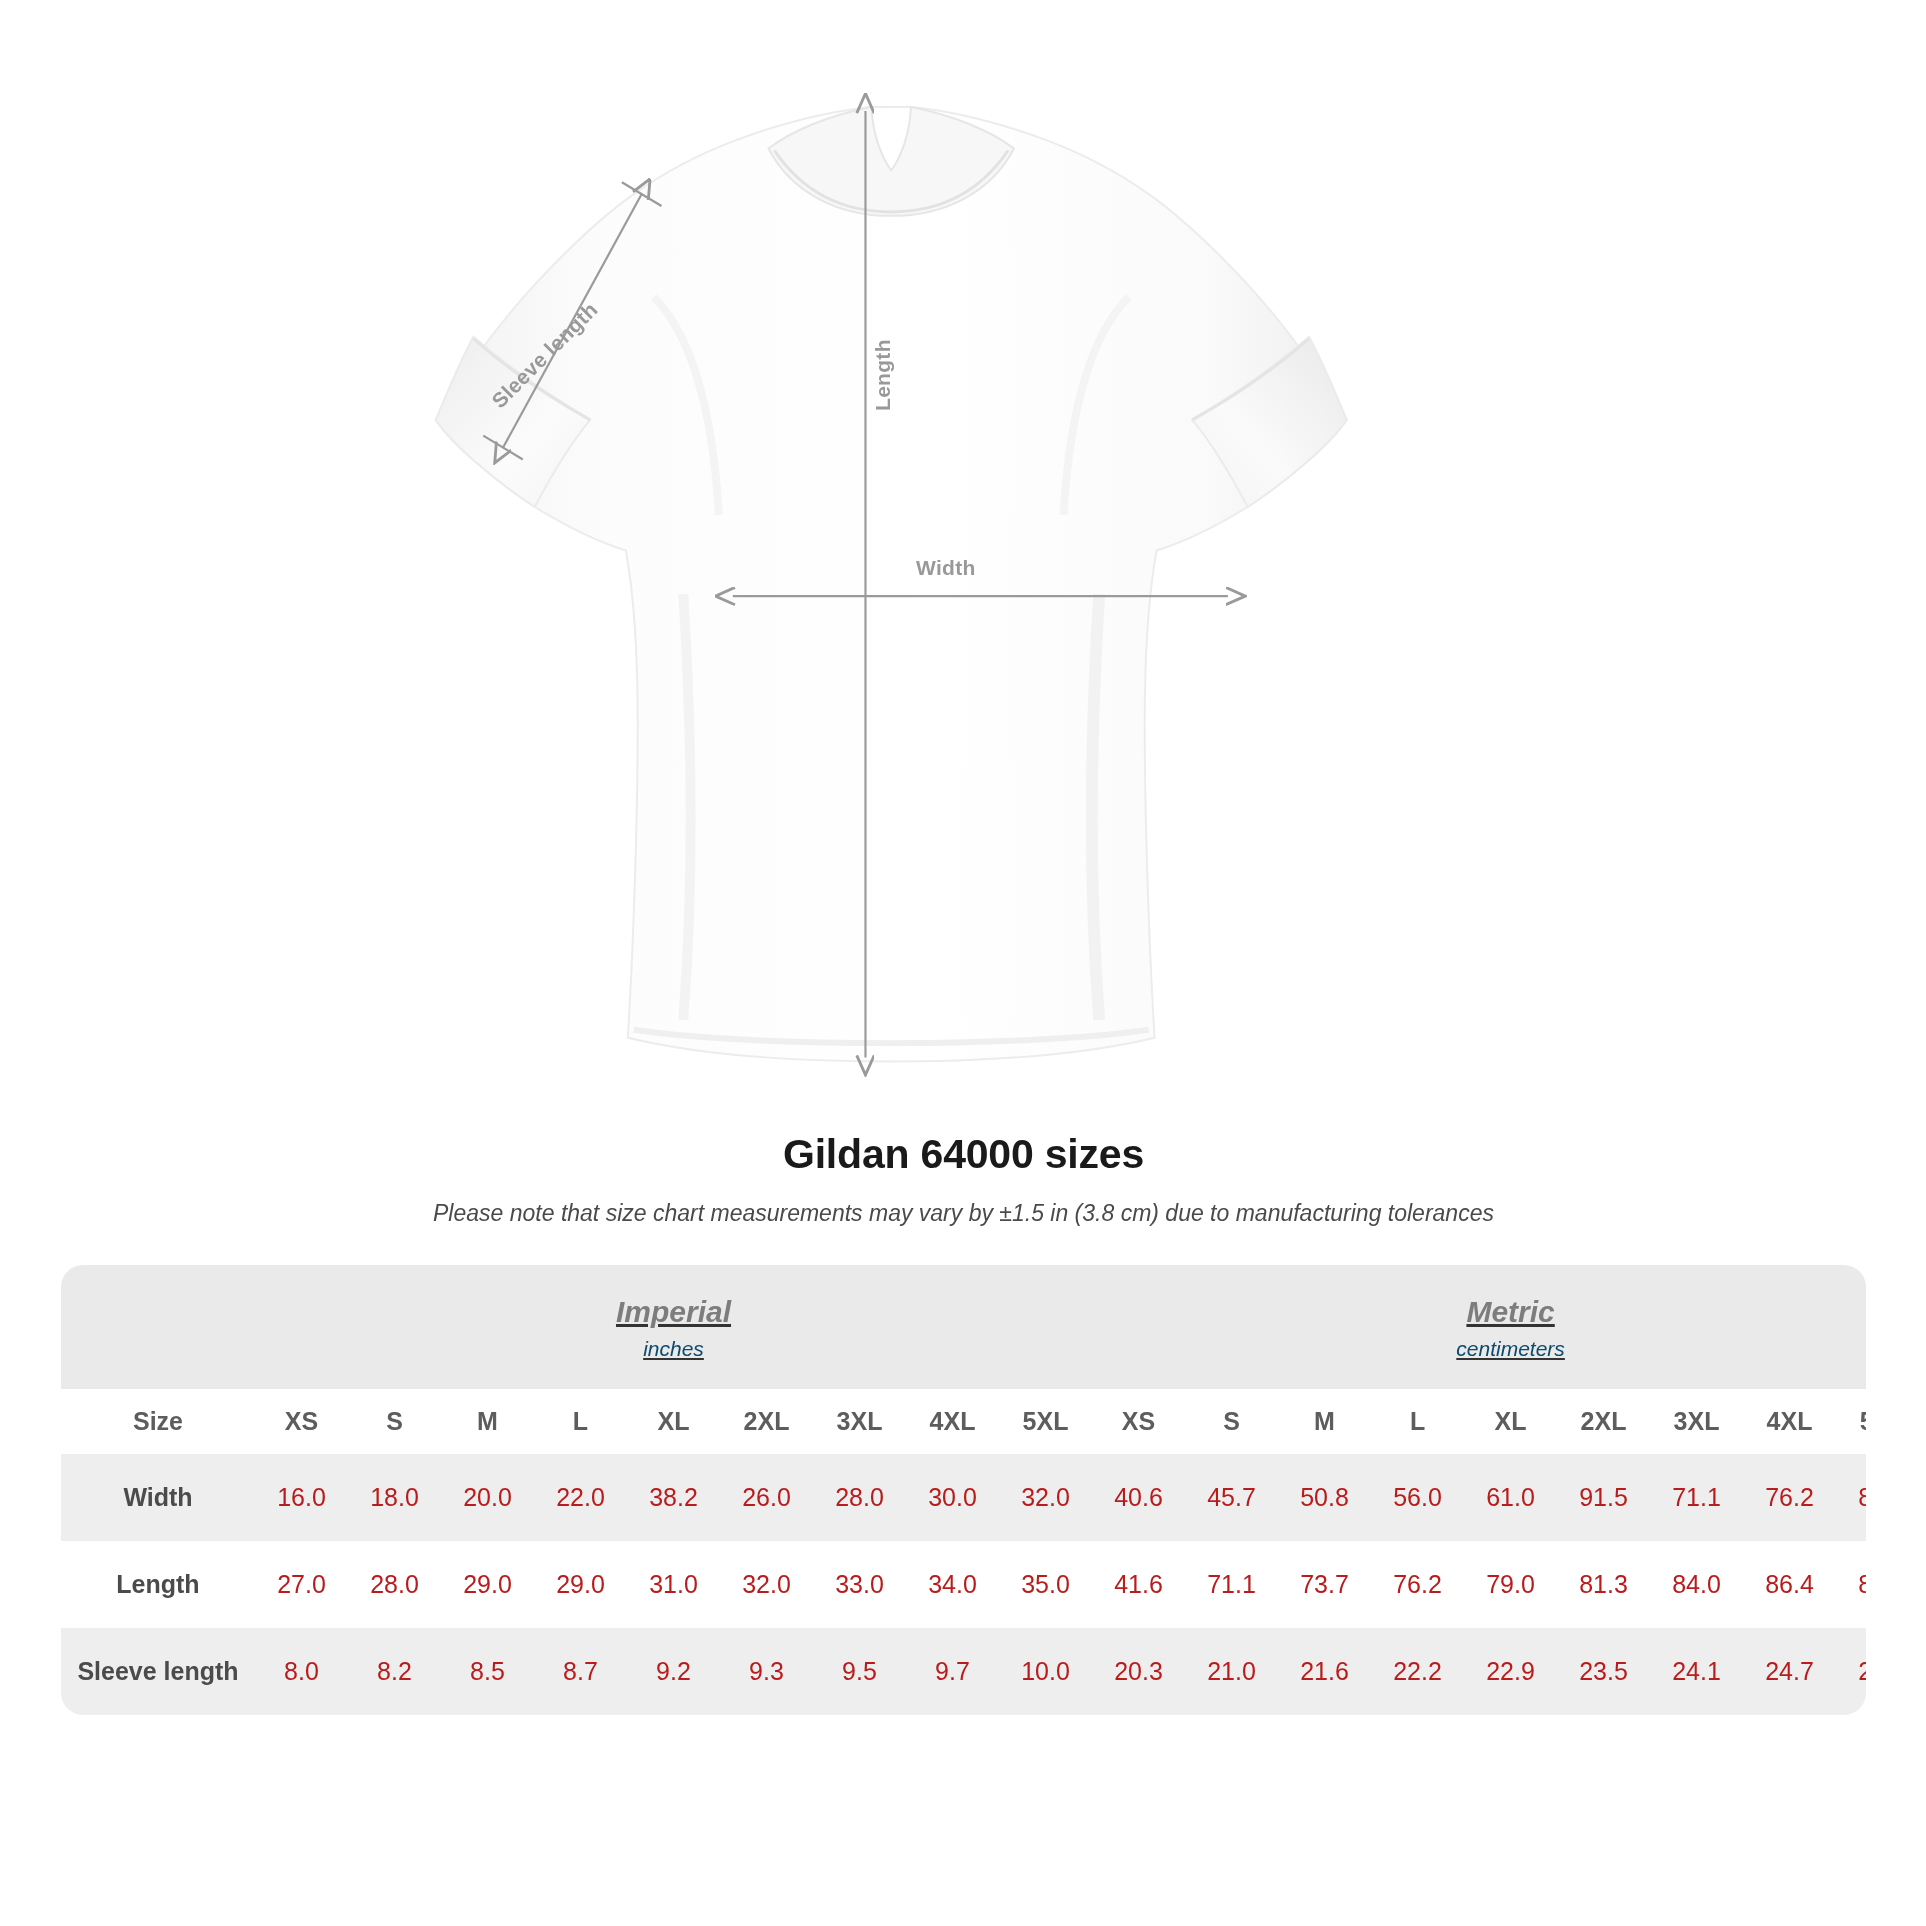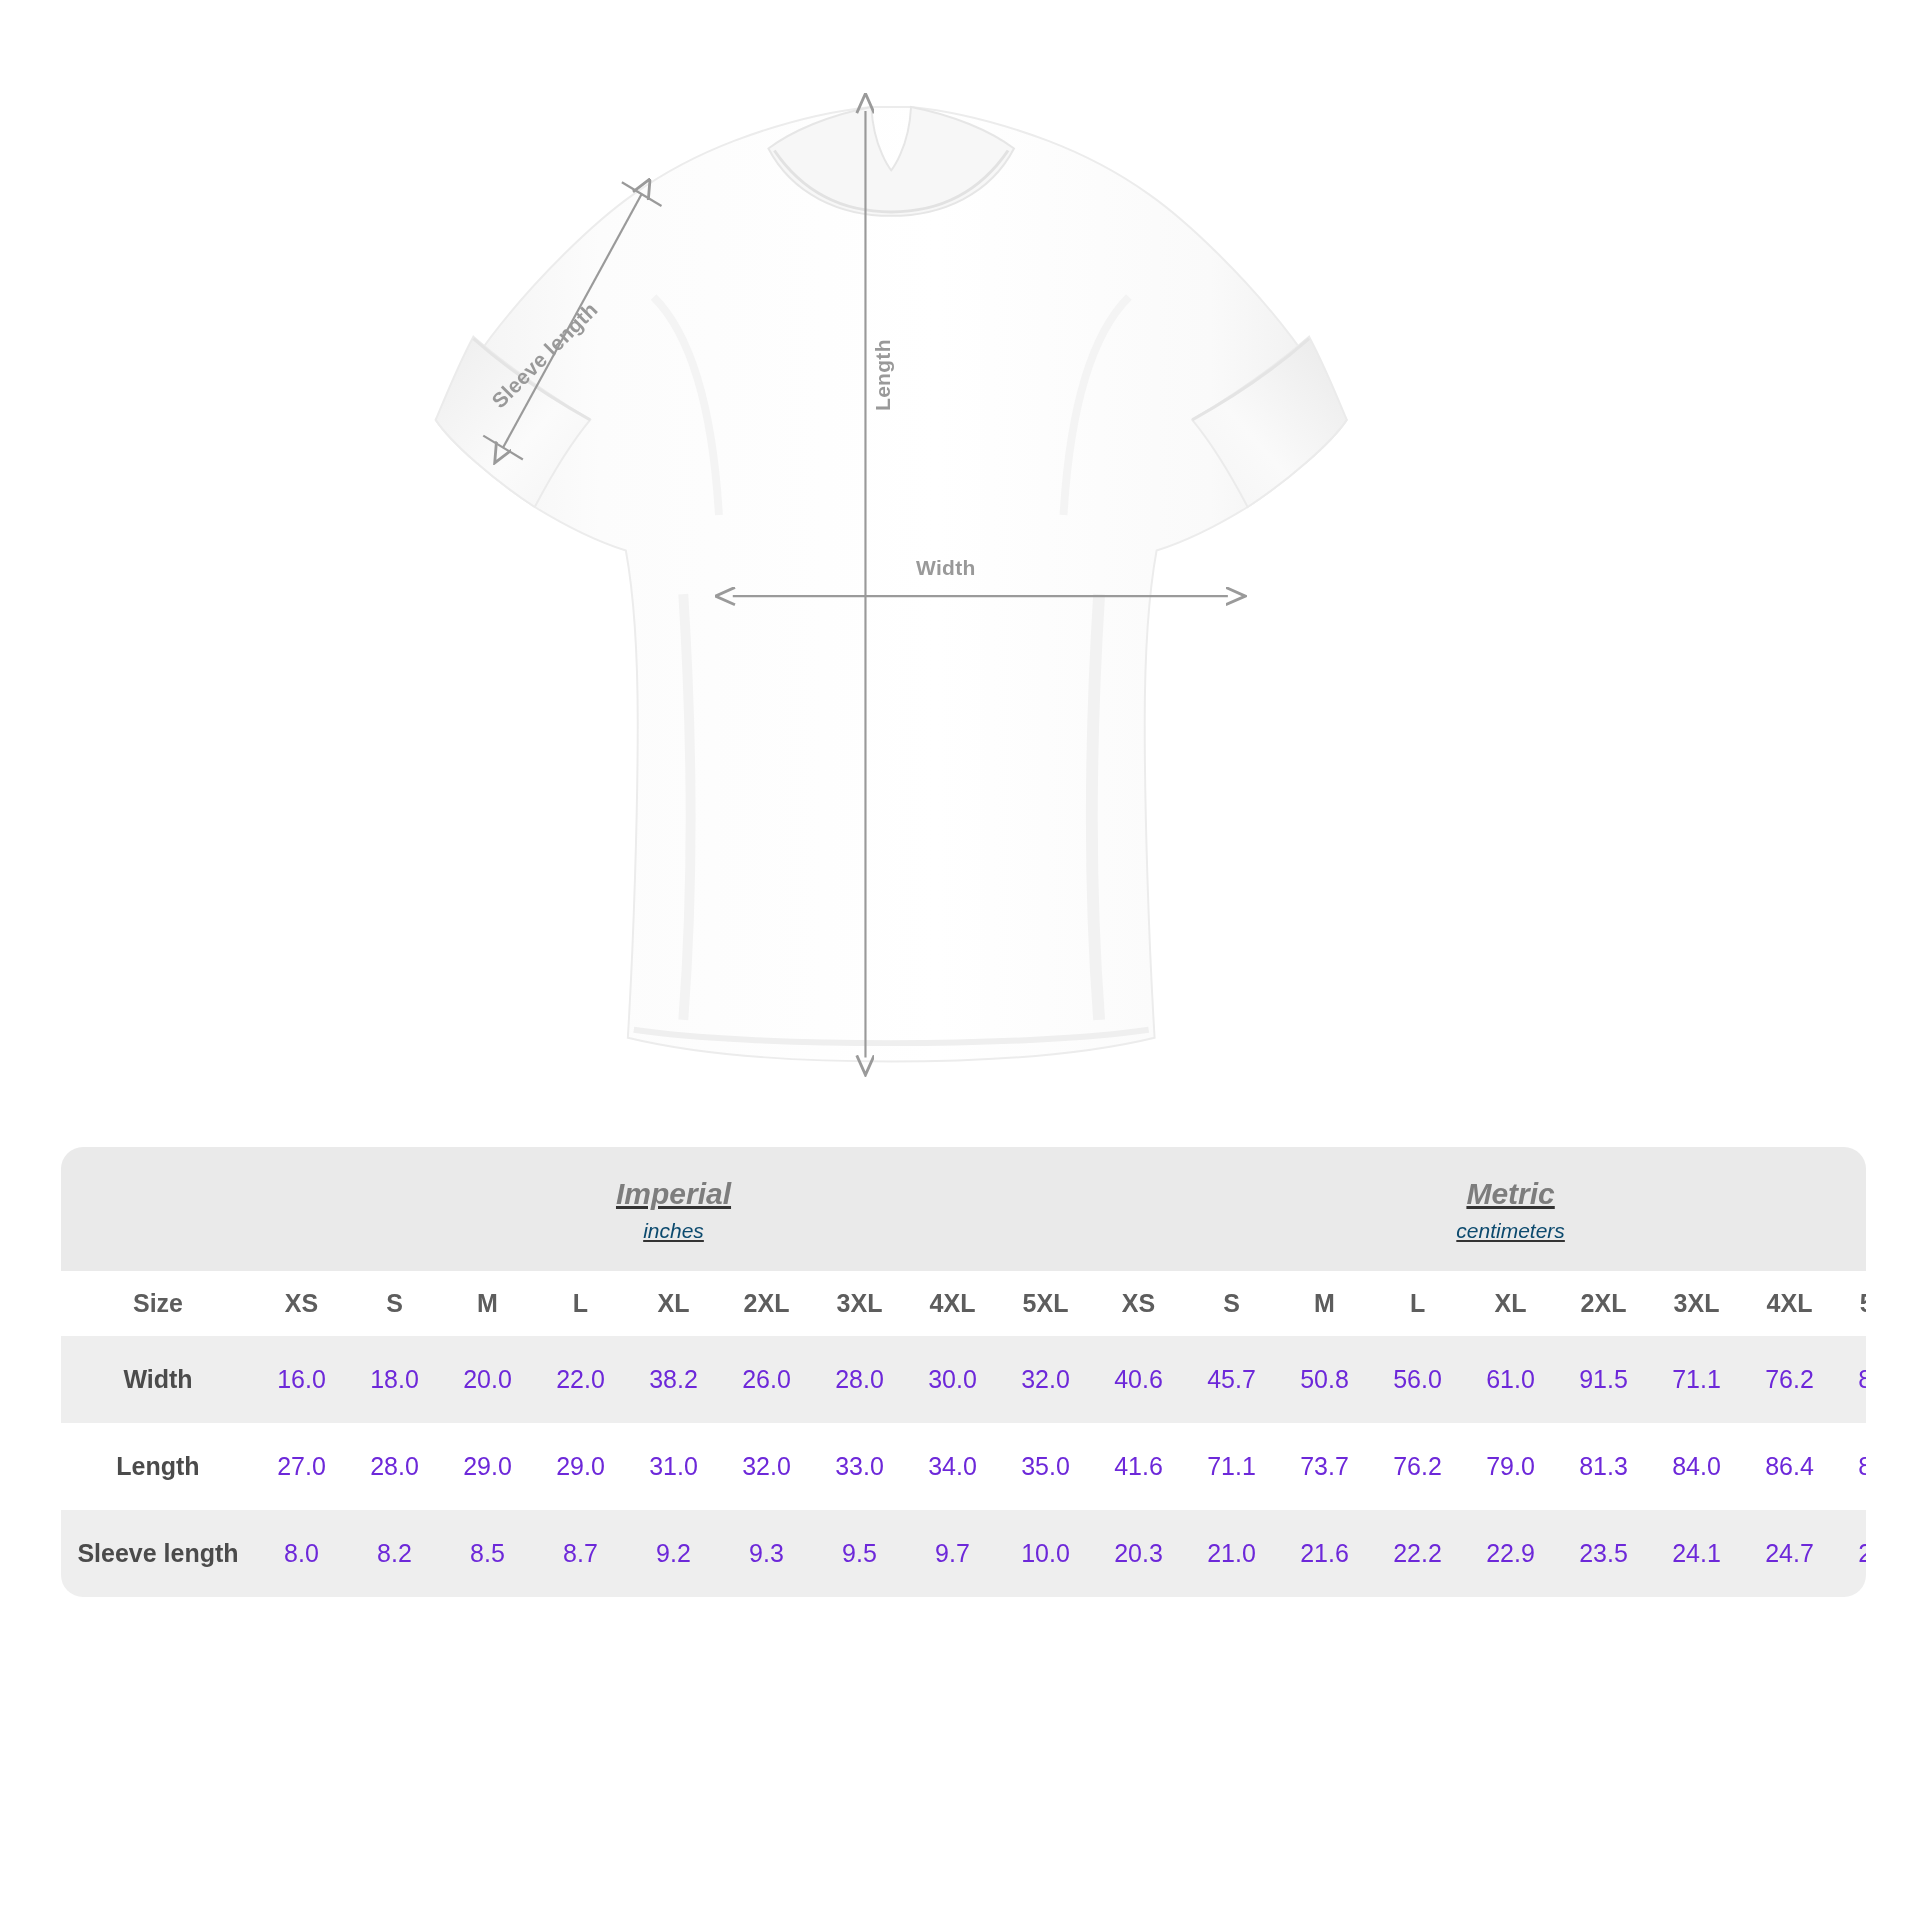--- a/index.html
+++ b/index.html
@@ -121,21 +121,21 @@
     color: #5d5d5d;
     margin-top: 12px;
   }
   .head-row td.rowlabel {
     font-size: 25px;
   }
 
   .data-row td {
     padding: 29px 0;
     font-size: 25px;
-    color: #6d28d9;
+    color: #b91c1c;
   }
   .data-row.shade td {
     background: #eeeeee;
   }
   .data-row.plain td {
     background: #ffffff;
   }
   .data-row td.rowlabel {
     font-weight: bold;
     color: #4b4b4b;
@@ -236,20 +236,24 @@
         <line x1="628" y1="184" x2="668" y2="208"></line>
         <line x1="488" y1="440" x2="528" y2="464"></line>
       </g>
     </svg>
 
     <div class="dim-label label-width">Width</div>
     <div class="dim-label label-length">Length</div>
     <div class="dim-label label-sleeve">Sleeve length</div>
   </div>
 
+  <div class="title-block">
+    <div class="chart-title">Gildan 64000 sizes</div>
+    <div class="chart-note">Please note that size chart measurements may vary by ±1.5 in (3.8 cm) due to manufacturing tolerances</div>
+  </div>
 
   <div class="table-wrap">
     <table class="size-table">
       <colgroup>
         <col class="col-label">
         <col class="col-data">
           <col class="col-data">
           <col class="col-data">
           <col class="col-data">
           <col class="col-data">

